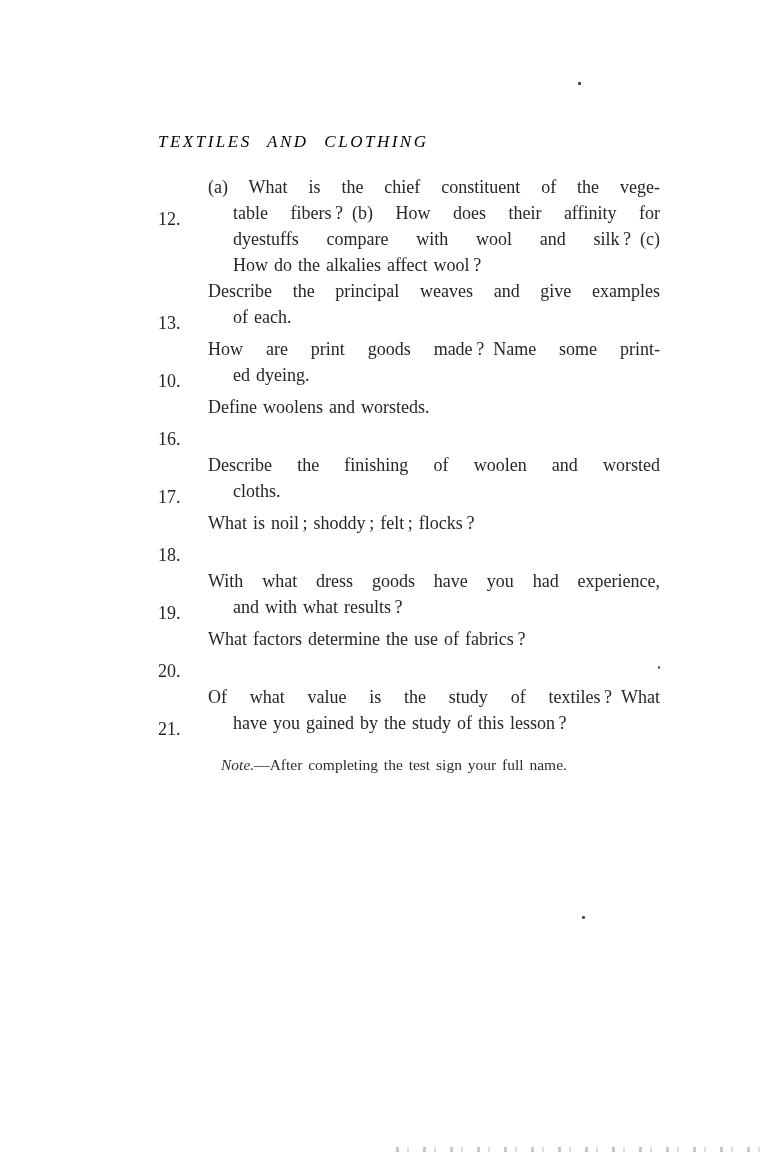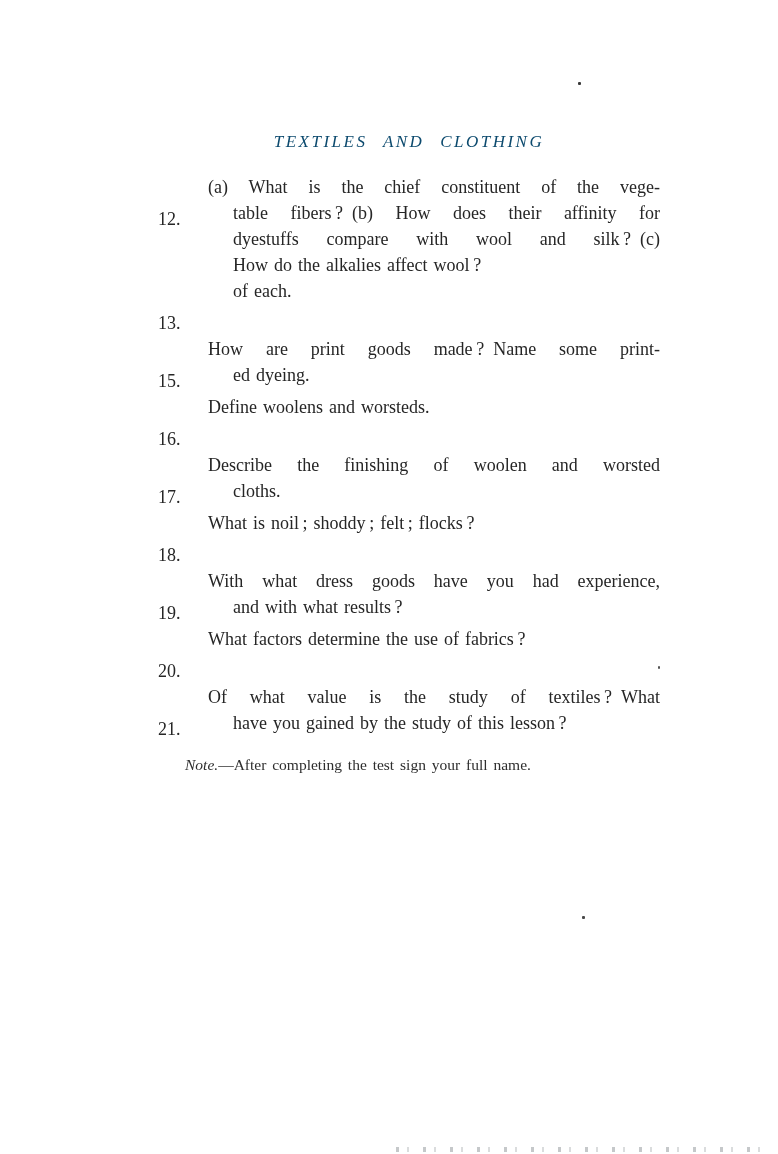--- a/index.html
+++ b/index.html
@@ -20,22 +20,21 @@
     left: 158px;
     top: 131px;
     width: 502px;
   }
   .running-head {
     font-style: italic;
     font-size: 17px;
     line-height: 21px;
     letter-spacing: 2.5px;
     word-spacing: 9px;
-    text-align: center;
-    color: #0c4a6e;
+    color: #000000;
     margin-bottom: 22px;
   }
   .question-item {
     display: flex;
     font-size: 18px;
     line-height: 26px;
   }
   .q-num {
     flex: 0 0 50px;
     width: 50px;
@@ -57,21 +56,21 @@
     word-spacing: 1.5px;
   }
   .footnote {
     margin-top: 12px;
     margin-left: 27px;
     font-size: 15.5px;
     line-height: 22px;
     word-spacing: 2px;
     color: #2e2e2e;
   }
-  .footnote .note-label { font-style: italic; }
+  .footnote .note-label { font-style: italic; margin-left: 36px; }
   .speck {
     position: absolute;
     background: #3a3a3a;
     border-radius: 1px;
   }
   .speck-1 { left: 578px; top: 82px;  width: 3px; height: 3px; }
   .speck-2 { left: 582px; top: 916px; width: 3px; height: 3px; background: #4a4a4a; }
   .speck-3 { left: 658px; top: 666px; width: 2px; height: 3px; background: #555; }
   .bottom-artifact {
     position: absolute;
@@ -106,25 +105,26 @@
           <div class="q-body">
             <div class="q-line">(a) What is the chief constituent of the vege-</div>
             <div class="q-line cont">table fibers ? (b) How does their affinity for</div>
             <div class="q-line cont">dyestuffs compare with wool and silk ? (c)</div>
             <div class="q-line cont last">How do the alkalies affect wool ?</div>
           </div>
         </div>
         <div class="question-item">
           <div class="q-num">13.</div>
           <div class="q-body">
+            <div class="q-line">Describe the principal weaves and give examples</div>
             <div class="q-line cont last">of each.</div>
           </div>
         </div>
         <div class="question-item">
-          <div class="q-num">15.</div>
+          <div class="q-num">10.</div>
           <div class="q-body">
             <div class="q-line">How are print goods made ? Name some print-</div>
             <div class="q-line cont last">ed dyeing.</div>
           </div>
         </div>
         <div class="question-item">
           <div class="q-num">16.</div>
           <div class="q-body">
             <div class="q-line last">Define woolens and worsteds.</div>
           </div>

